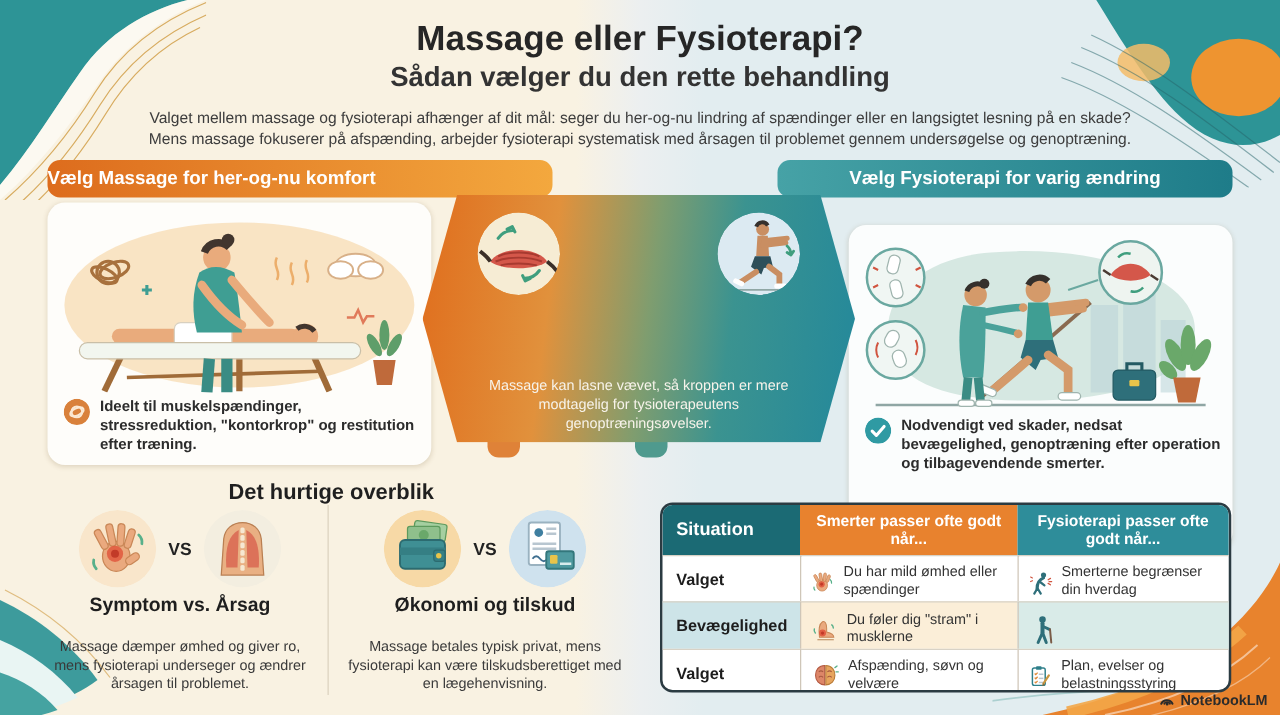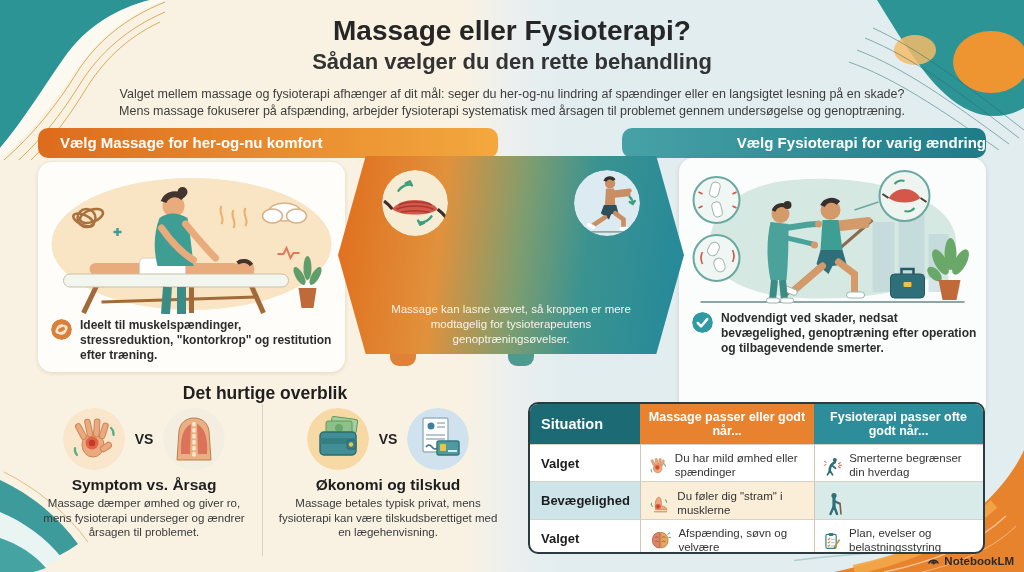--- a/index.html
+++ b/index.html
@@ -6,39 +6,39 @@
   body{width:1024px;height:572px;font-family:"Liberation Sans",sans-serif;}
   #canvas{position:relative;width:1024px;height:572px;overflow:hidden;
     background:linear-gradient(90deg,#f9f2e2 0%,#f9f2e2 45%,#eceff0 50%,#e2edf0 55%,#e2edf0 100%);}
   .abs{position:absolute}
   .deco{pointer-events:none;z-index:1}
   .z2{z-index:2}
   .header-title{left:0;top:15px;width:100%;text-align:center;font-size:28px;font-weight:800;color:#262626}
   .header-sub{left:0;top:49px;width:100%;text-align:center;font-size:22px;font-weight:600;color:#333}
   .intro{left:0;top:86px;width:100%;text-align:center;font-size:12.5px;line-height:17px;color:#3d3d3d;font-weight:500}
   .banner{height:30px;border-radius:10px;color:#fff;font-weight:700;font-size:15px;line-height:30px}
-  .banner-massage{left:38px;top:128px;width:460px;background:linear-gradient(90deg,#dd6c1d,#f3a83e);padding-left:22px}
-  .banner-fysio{left:622px;top:128px;width:364px;background:linear-gradient(90deg,#46a2a6,#1e7c89);text-align:right}
+  .banner-massage{left:38px;top:128px;width:404px;background:linear-gradient(90deg,#dd6c1d,#f3a83e);}
+  .banner-fysio{left:622px;top:128px;width:364px;background:linear-gradient(90deg,#46a2a6,#1e7c89);text-align:center}
   .card{position:absolute;background:#fefdfa;border-radius:14px;box-shadow:0 1px 4px rgba(110,85,40,.18)}
   .card-massage{left:38px;top:162px;width:307px;height:210px}
-  .card-fysio{left:679px;top:158px;width:307px;height:260px;background:#fbfdfd}
+  .card-fysio{left:679px;top:180px;width:307px;height:260px;background:#fbfdfd}
   .bullet{position:absolute;display:flex;gap:8px;font-size:12px;line-height:15px;font-weight:600;color:#2c2c2c}
   .hex-leg{position:absolute;width:26px;height:22px;border-radius:0 0 9px 9px;z-index:2}
   .hexagon{position:absolute;left:338px;top:156px;width:346px;height:198px;z-index:3;
     clip-path:polygon(0% 50%,8% 0%,92% 0%,100% 50%,92% 100%,8% 100%);
     background:linear-gradient(97deg,#e0701f 2%,#e1913c 30%,#7f9d6f 52%,#3b9390 70%,#25899a 98%);}
   .combo-title{position:absolute;left:0;top:94px;width:100%;text-align:center;font-size:19px;line-height:23px;font-weight:800;color:#fff;text-shadow:0 1px 2px rgba(0,0,0,.15)}
   .combo-text{position:absolute;left:0;top:146px;width:100%;padding:0 36px;text-align:center;font-size:11.5px;line-height:15px;color:#f7f3ea;font-weight:500}
   .ov-heading{left:115px;top:383px;width:300px;text-align:center;font-size:17.5px;font-weight:800;color:#1f1f1f;z-index:2}
   .ov-divider{left:262px;top:404px;width:1px;height:152px;background:#dcd2bf;z-index:2}
   .ov-col{position:absolute;top:408px;z-index:2;text-align:center}
   .ov-iconrow{display:flex;align-items:center;justify-content:center;gap:10px}
   .ov-vs{font-size:14px;font-weight:800;color:#222}
   .ov-title{margin-top:6px;font-size:15.5px;font-weight:800;color:#1e1e1e}
-  .ov-text{margin-top:2px;font-size:11.5px;line-height:14.5px;color:#3a3a3a;font-weight:500}
+  .ov-text{margin-top:17px;font-size:11.5px;line-height:14.5px;color:#3a3a3a;font-weight:500}
   .cmp-table{position:absolute;left:528px;top:402px;width:457px;height:152px;border:2px solid #2b3b42;border-radius:10px;
     background:#fff;overflow:hidden;display:grid;grid-template-columns:110px 174px 169px;grid-template-rows:40px 37px 38px 37px;z-index:3}
   .th{display:flex;align-items:center;justify-content:center;color:#fff;font-weight:700;font-size:12.5px;line-height:14px;text-align:center;padding:0 6px}
   .th-sit{justify-content:flex-start;padding-left:11px;font-size:14.5px;background:#1b6a74}
   .th-mas{background:#e8822e}
   .th-fys{background:#2e8d9a}
   .td-label{display:flex;align-items:center;padding-left:11px;font-weight:700;font-size:13px;color:#1d1d1d;border-top:1px solid #d8d2c6}
   .td{display:flex;align-items:flex-end;gap:7px;padding:18px 4px 2px 8px;font-size:11.5px;line-height:13.5px;color:#333;font-weight:500;border-top:1px solid #d8d2c6;border-left:1px solid #cfc6b8}
   .r2-sit{background:#cde4e8}.r2-mas{background:#fbeed8}.r2-fys{background:#d9ebe8}
   .watermark{right:10px;bottom:5px;display:flex;align-items:center;gap:4px;font-size:11.5px;font-weight:700;color:#2b2b2b;z-index:4}
@@ -349,21 +349,21 @@
         <rect x="33" y="36" width="6" height="7" rx="1" fill="#e8c44a"></rect>
         <rect x="41" y="42" width="9" height="2" fill="#d8ecec"></rect>
       </svg>
     </div>
     <div class="ov-title">Økonomi og tilskud</div>
     <div class="ov-text">Massage betales typisk privat, mens fysioterapi kan være tilskudsberettiget med en lægehenvisning.</div>
   </div>
 
   <div class="cmp-table">
     <div class="th th-sit">Situation</div>
-    <div class="th th-mas">Massage passer eller godt når...</div>
+    <div class="th th-mas">Smerter passer ofte godt når...</div>
     <div class="th th-fys">Fysioterapi passer ofte godt når...</div>
 
     <div class="td-label">Valget</div>
     <div class="td">
       <svg width="26" height="26" viewBox="0 0 26 26">
         <g fill="#eaa97e" stroke="#c98757" stroke-width="0.8">
           <ellipse cx="12" cy="16" rx="6" ry="6.5"></ellipse>
           <rect x="4" y="4" width="3" height="9" rx="1.5" transform="rotate(-28 5.5 8)"></rect>
           <rect x="9" y="2.5" width="3" height="9.5" rx="1.5" transform="rotate(-10 10.5 7)"></rect>
           <rect x="13.5" y="2.5" width="3" height="9.5" rx="1.5" transform="rotate(6 15 7)"></rect>

